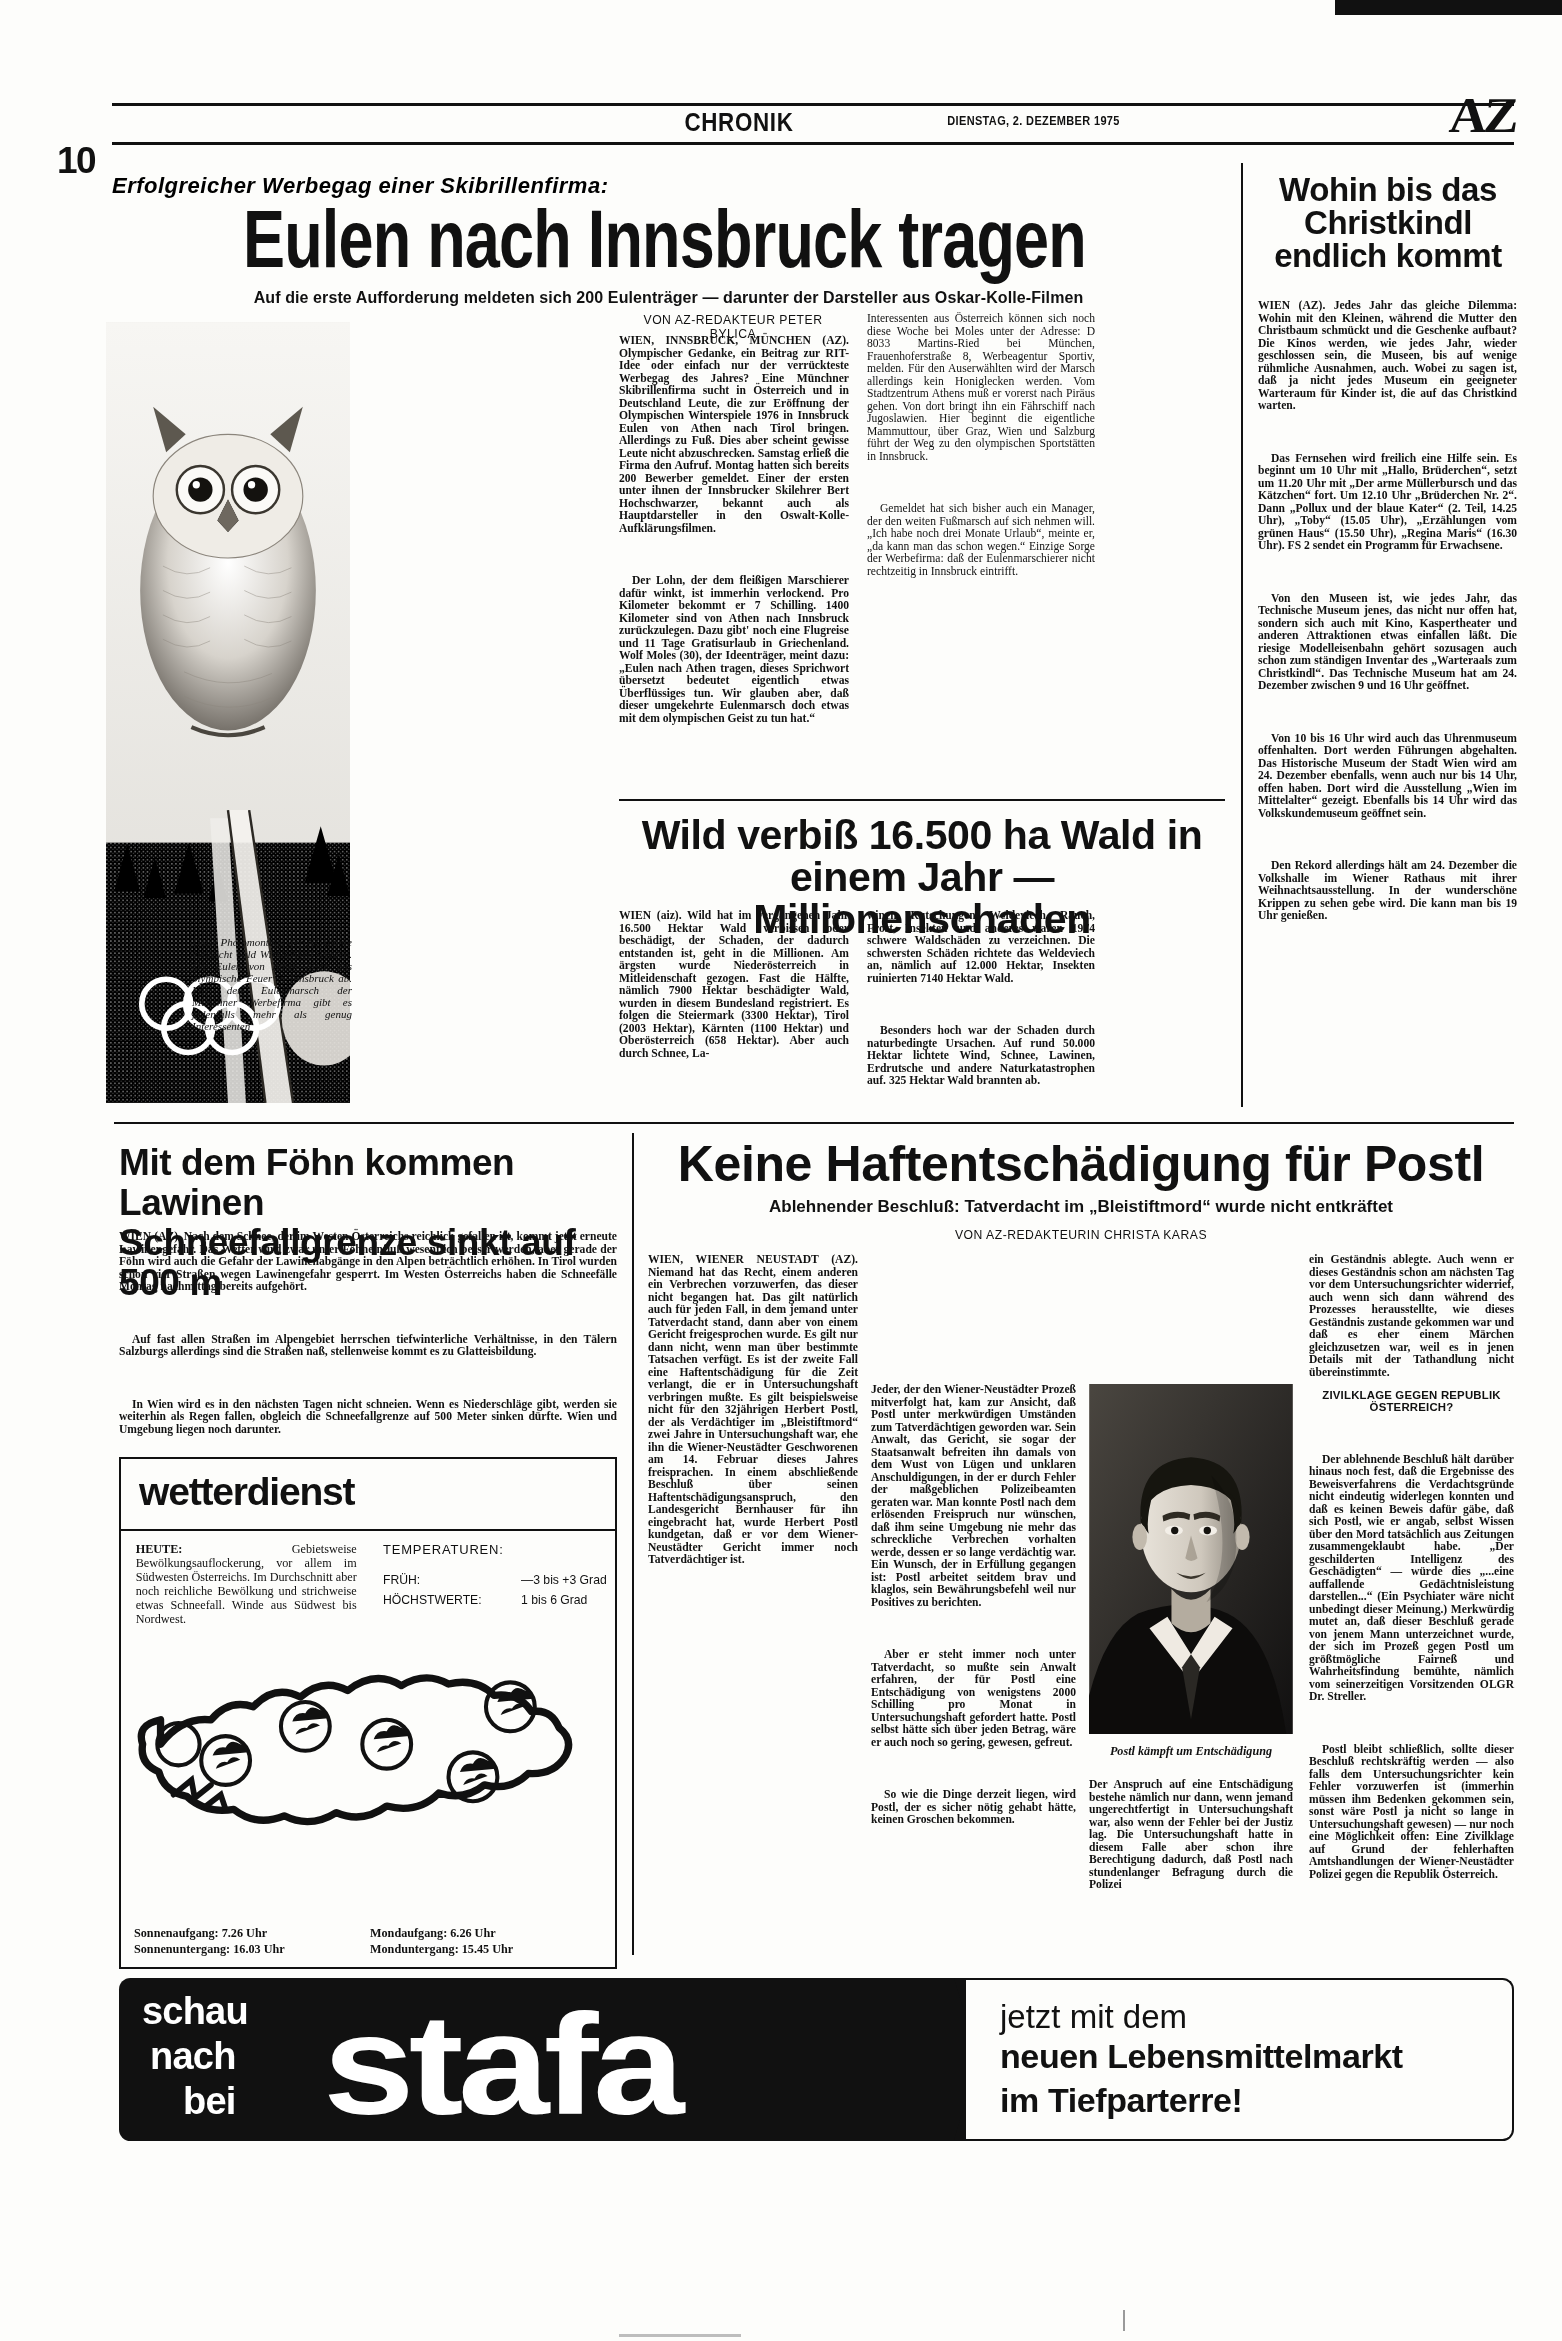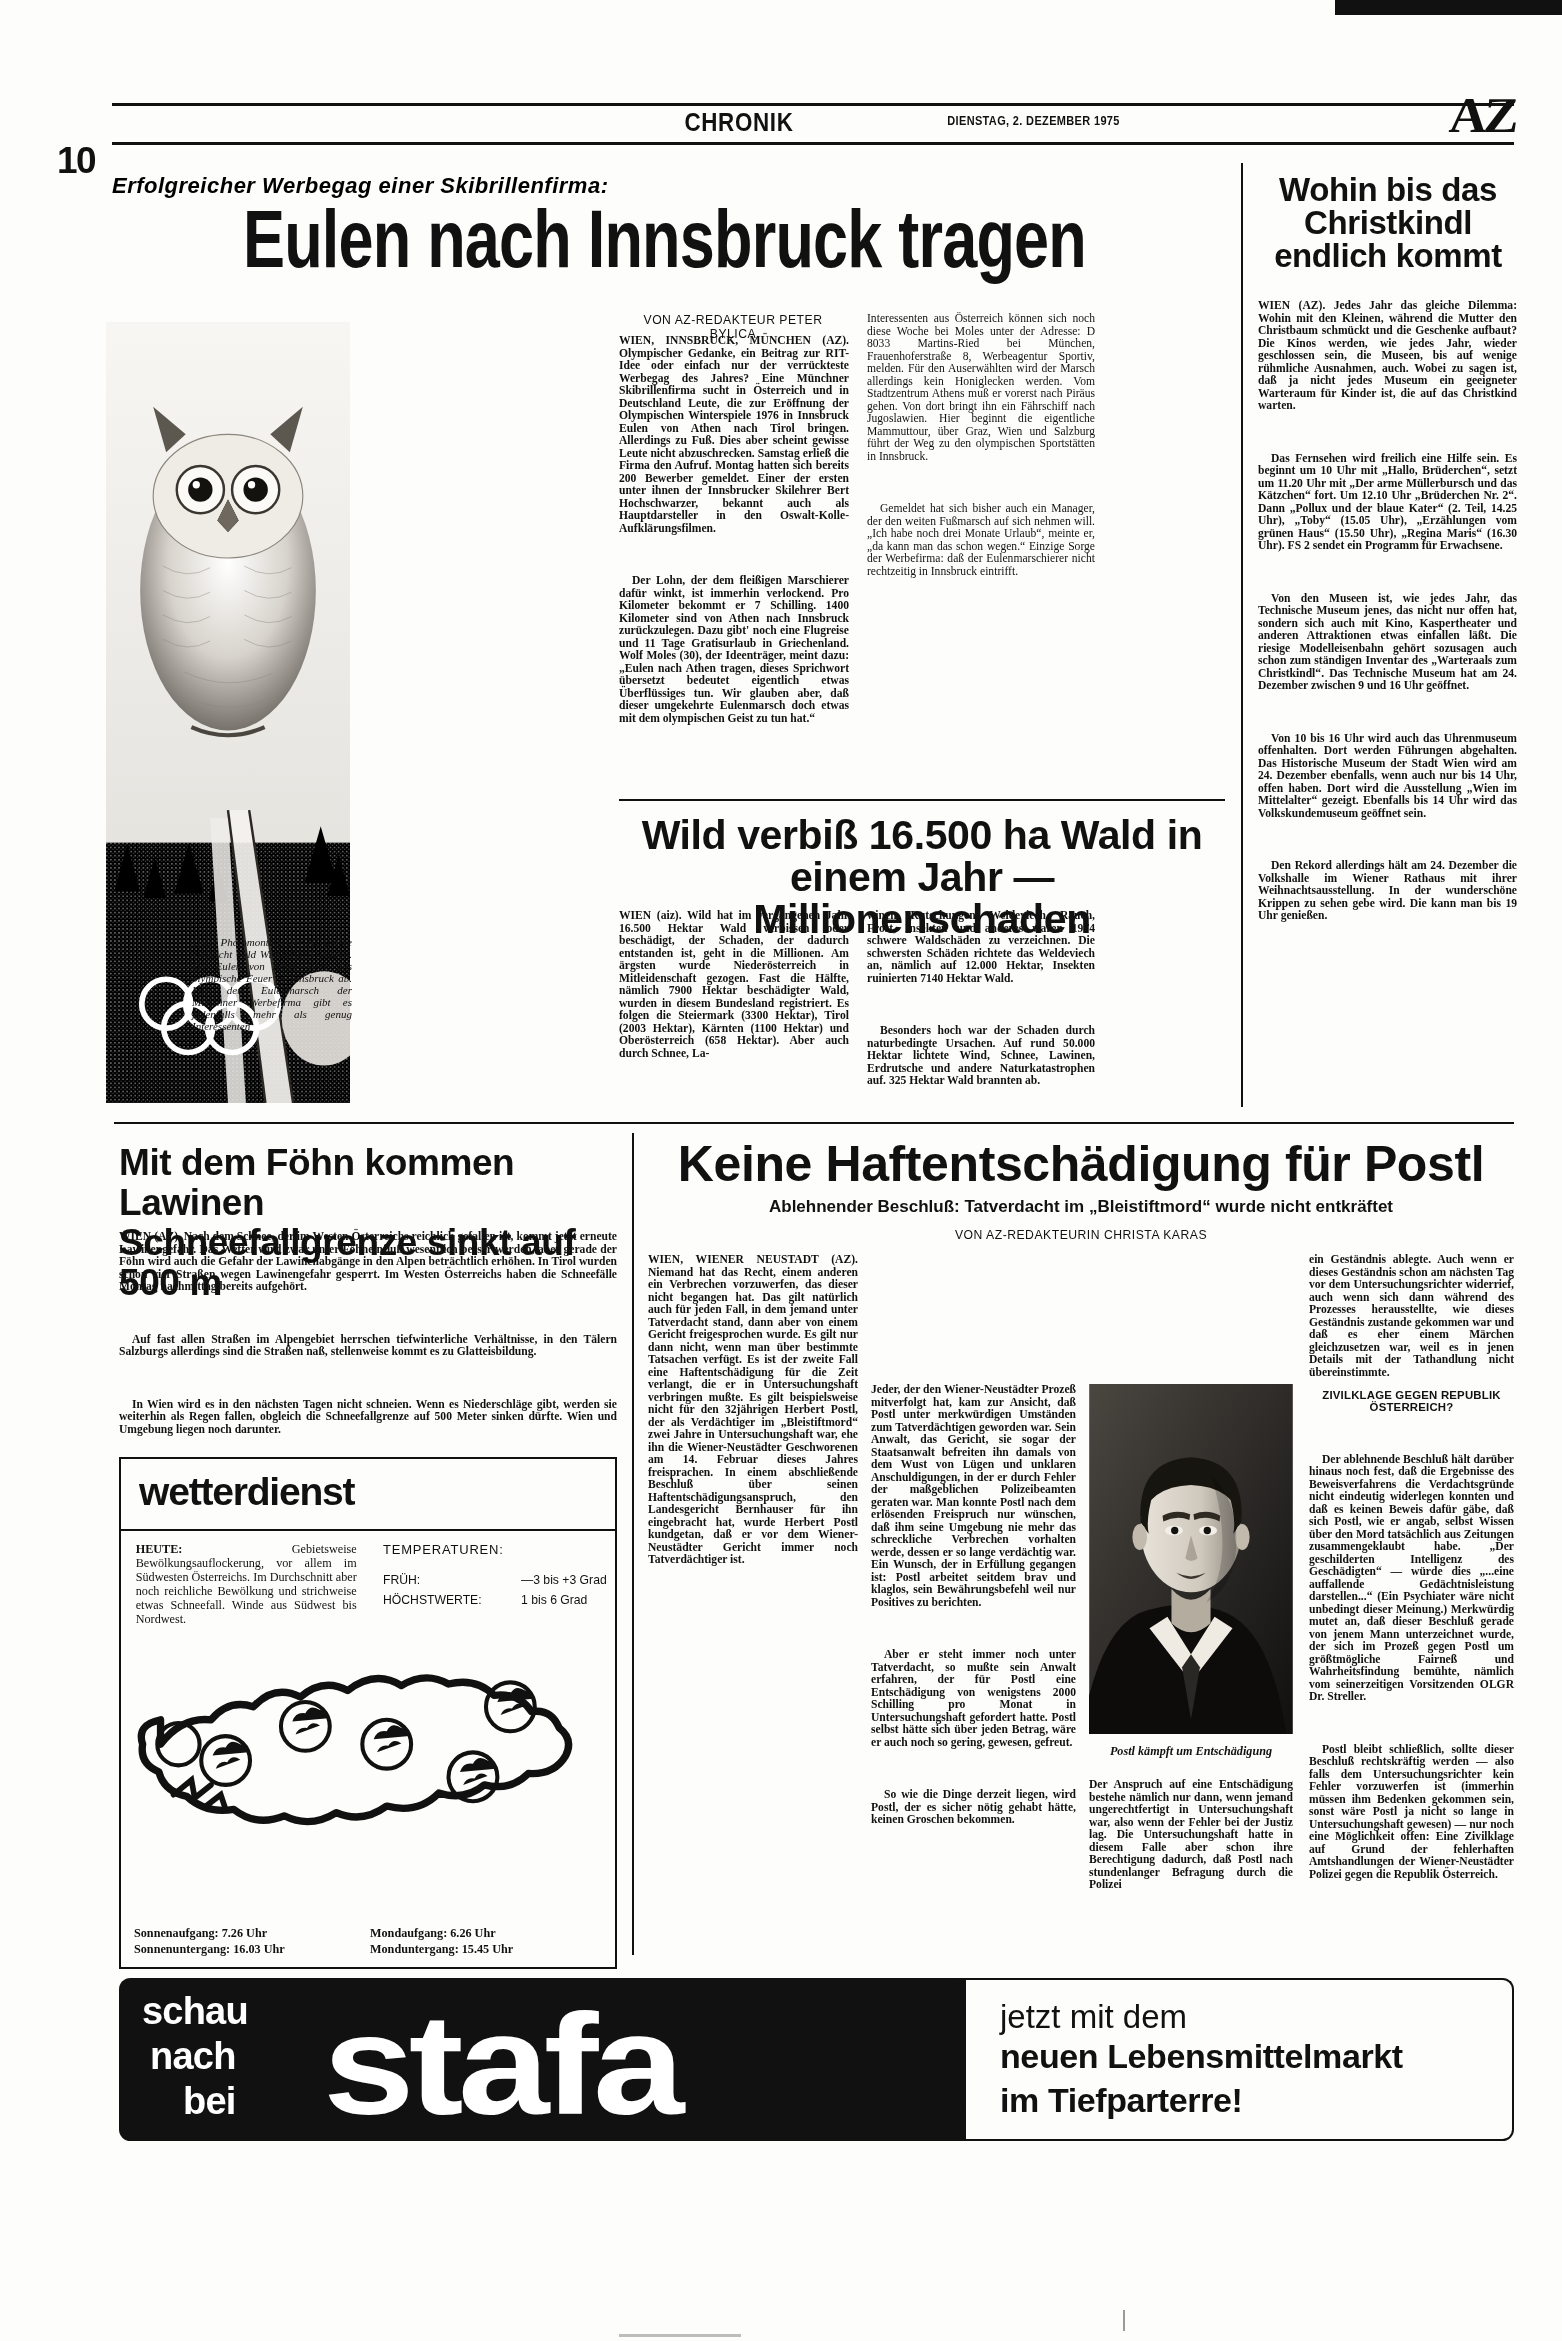--- a/index.html
+++ b/index.html
@@ -179,20 +179,21 @@
     <div class="rule-top"></div>
     <div class="rule-bot"></div>
     <div class="folio">10</div>
     <div class="chronik">CHRONIK</div>
     <div class="issuedate">DIENSTAG, 2. DEZEMBER 1975</div>
     <div class="azlogo">AZ</div>
   </div>
 
   <div class="kicker">Erfolgreicher Werbegag einer Skibrillenfirma:</div>
   <div class="mainhead">Eulen nach Innsbruck tragen</div>
+  <div class="subhead">Auf die erste Aufforderung meldeten sich 200 Eulenträger — darunter der Darsteller aus Oskar-Kolle-Filmen</div>
 
   <div class="photo">
     <svg width="244" height="781" viewBox="0 0 300 960">
       <defs>
         <radialGradient id="gOwl" cx="50%" cy="40%" r="62%">
           <stop offset="0%" stop-color="#ffffff"></stop>
           <stop offset="55%" stop-color="#d7d3cc"></stop>
           <stop offset="100%" stop-color="#6f6a63"></stop>
         </radialGradient>
         <linearGradient id="gSky" x1="0" y1="0" x2="0" y2="1">

